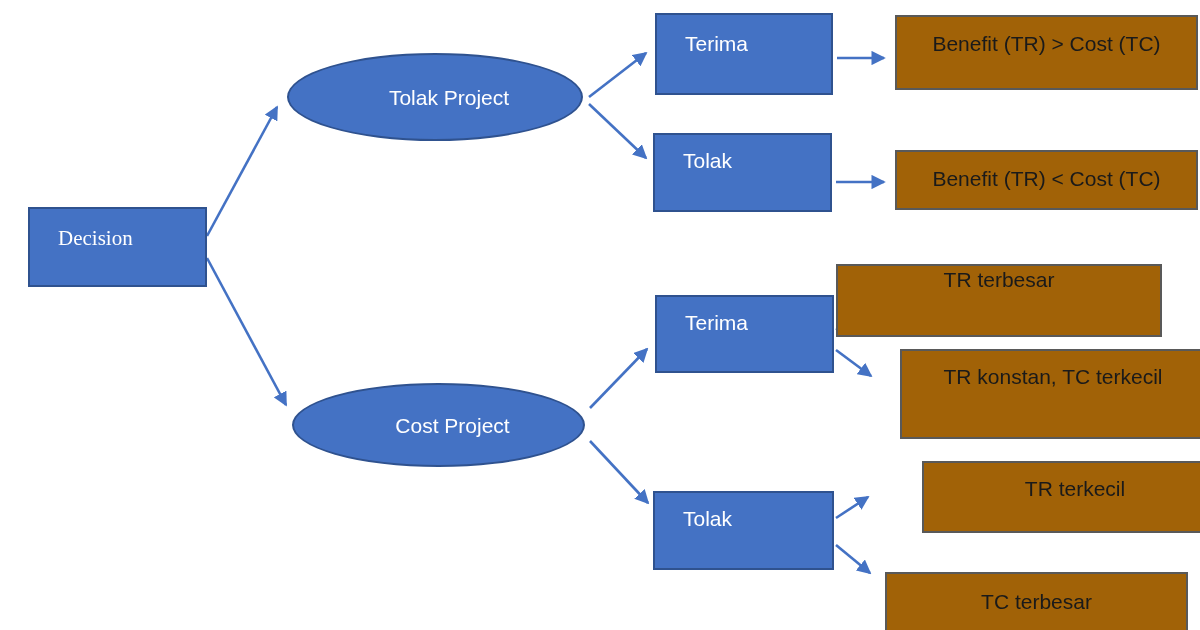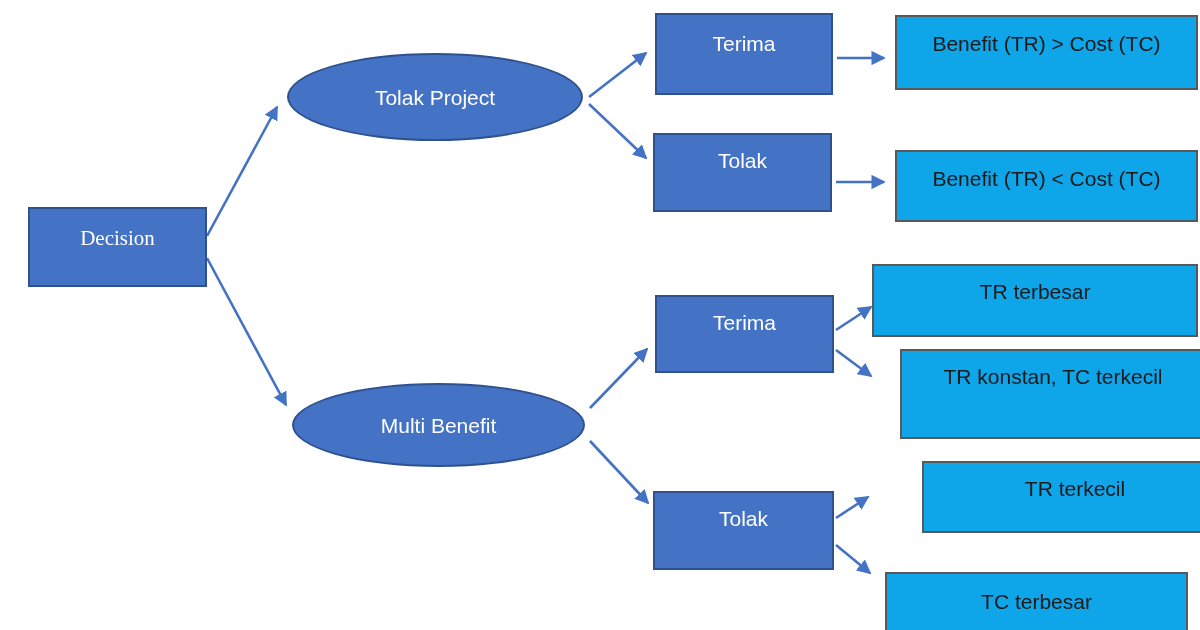--- a/index.html
+++ b/index.html
@@ -36,51 +36,51 @@
   }
   .ah-path { fill: var(--arrow-color); }
 
   .node {
     position: absolute;
     background: var(--node-fill);
     border: 2px solid var(--node-border);
     color: var(--node-text);
     font-size: 21px;
     line-height: 27px;
-    text-align: center;
+    padding-left: 28px;
   }
   .node.rect { }
   .node.ellipse {
     border-radius: 50%;
     display: flex;
     align-items: center;
     justify-content: center;
   }
   .outcome {
     position: absolute;
-    background: #0ea5e9;
+    background: #a16207;
     border: 2px solid var(--outcome-border);
     color: var(--outcome-text);
     font-size: 21px;
     line-height: 27px;
     text-align: center;
   }
 
   
   #n-decision { left: 28px;  top: 207px; width: 179px; height: 80px; padding-top: 16px; font-family: Liberation Serif, serif; }
   #n-single   { left: 287px; top: 53px;  width: 296px; height: 88px; }
   #n-multi    { left: 292px; top: 383px; width: 293px; height: 84px; }
   #n-terima1  { left: 655px; top: 13px;  width: 178px; height: 82px; padding-top: 15px; }
   #n-tolak1   { left: 653px; top: 133px; width: 179px; height: 79px; padding-top: 12px; }
   #n-terima2  { left: 655px; top: 295px; width: 179px; height: 78px; padding-top: 12px; }
   #n-tolak2   { left: 653px; top: 491px; width: 181px; height: 79px; padding-top: 12px; }
 
   #o-benefit-gt  { left: 895px; top: 15px;  width: 303px; height: 75px; padding-top: 13px; }
-  #o-benefit-lt  { left: 895px; top: 150px; width: 303px; height: 72px; padding-top: 13px; }
-  #o-tr-terbesar { left: 872px; top: 264px; width: 326px; height: 73px; padding-top: 12px; }
+  #o-benefit-lt  { left: 895px; top: 150px; width: 303px; height: 60px; padding-top: 13px; }
+  #o-tr-terbesar { left: 836px; top: 264px; width: 326px; height: 73px; }
   #o-tr-konstan  { left: 882px; top: 349px; width: 306px; height: 90px; padding-top: 12px; margin-left: 18px; }
   #o-tr-terkecil { left: 882px; top: 461px; width: 306px; height: 72px; padding-top: 12px; margin-left: 40px; }
   #o-tc-terbesar { left: 885px; top: 572px; width: 303px; height: 70px; padding-top: 14px; }
 </style>
 </head>
 <body>
 
 <div class="canvas">
 
   <svg class="arrow-layer" viewBox="0 0 1200 630" xmlns="http://www.w3.org/2000/svg">
@@ -100,21 +100,21 @@
     <line x1="836" y1="330" x2="871" y2="307" marker-end="url(#ah)"></line>
     <line x1="836" y1="350" x2="871" y2="376" marker-end="url(#ah)"></line>
     <line x1="836" y1="518" x2="868" y2="497" marker-end="url(#ah)"></line>
     <line x1="836" y1="545" x2="870" y2="573" marker-end="url(#ah)"></line>
   </svg>
 
   <div id="n-decision" class="node rect">Decision</div>
 
   <div id="n-single" class="node ellipse">Tolak Project</div>
 
-  <div id="n-multi" class="node ellipse">Multi Benefit</div>
+  <div id="n-multi" class="node ellipse">Cost Project</div>
 
   <div id="n-terima1" class="node rect">Terima</div>
 
   <div id="n-tolak1" class="node rect">Tolak</div>
 
   <div id="n-terima2" class="node rect">Terima</div>
 
   <div id="n-tolak2" class="node rect">Tolak</div>
 
   <div id="o-benefit-gt" class="outcome">Benefit (TR) &gt; Cost (TC)</div>

